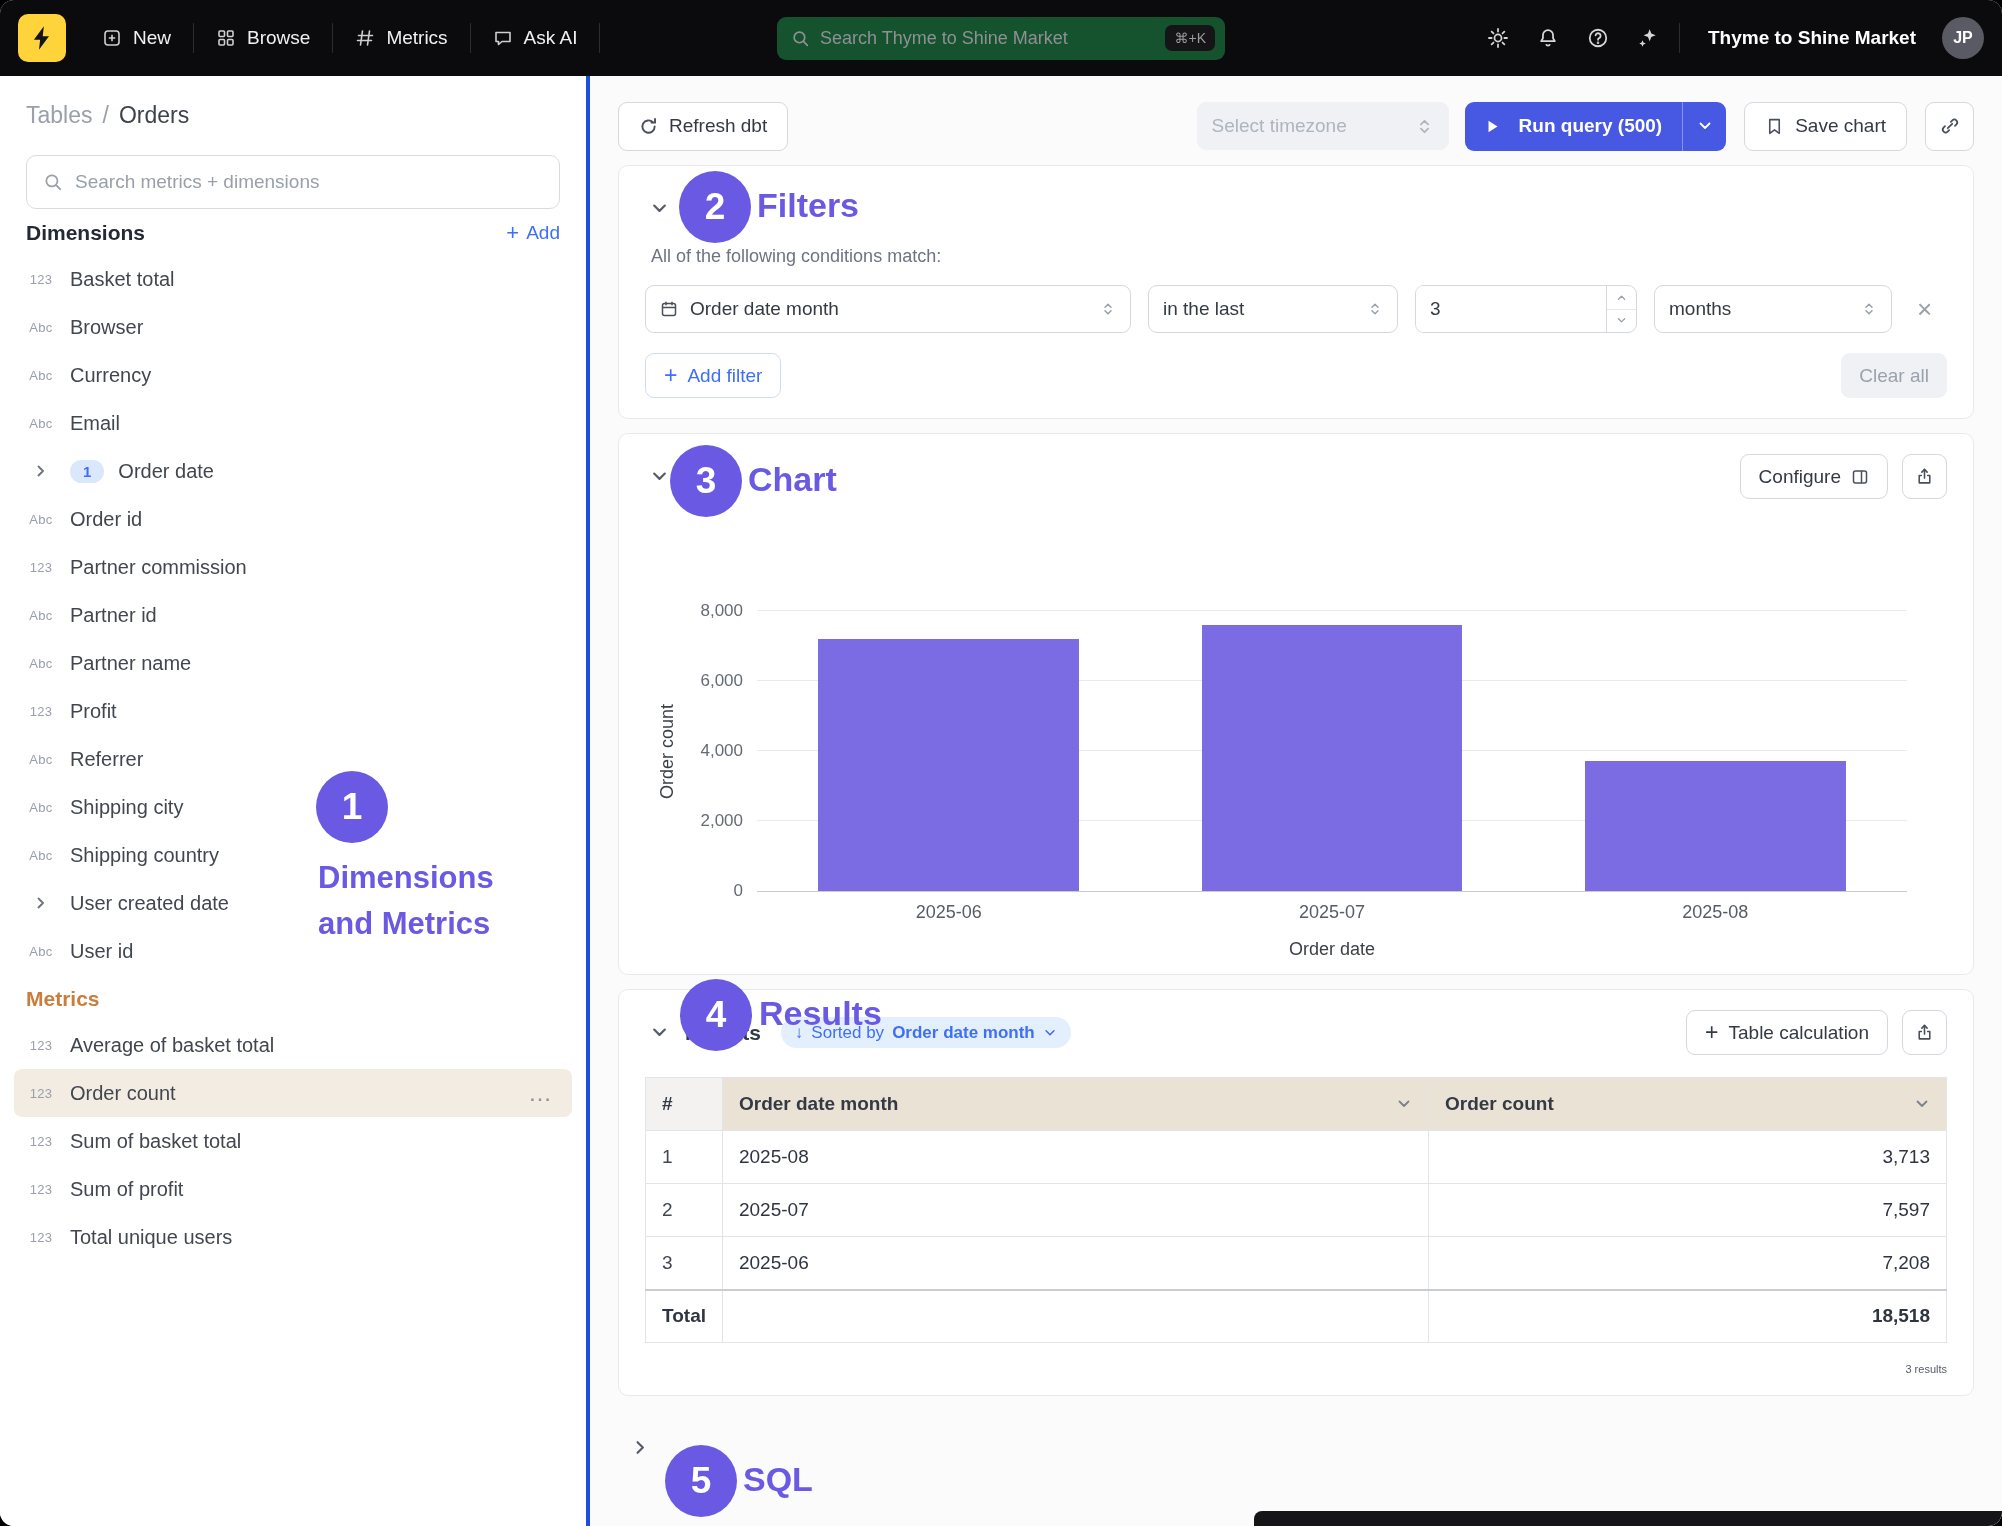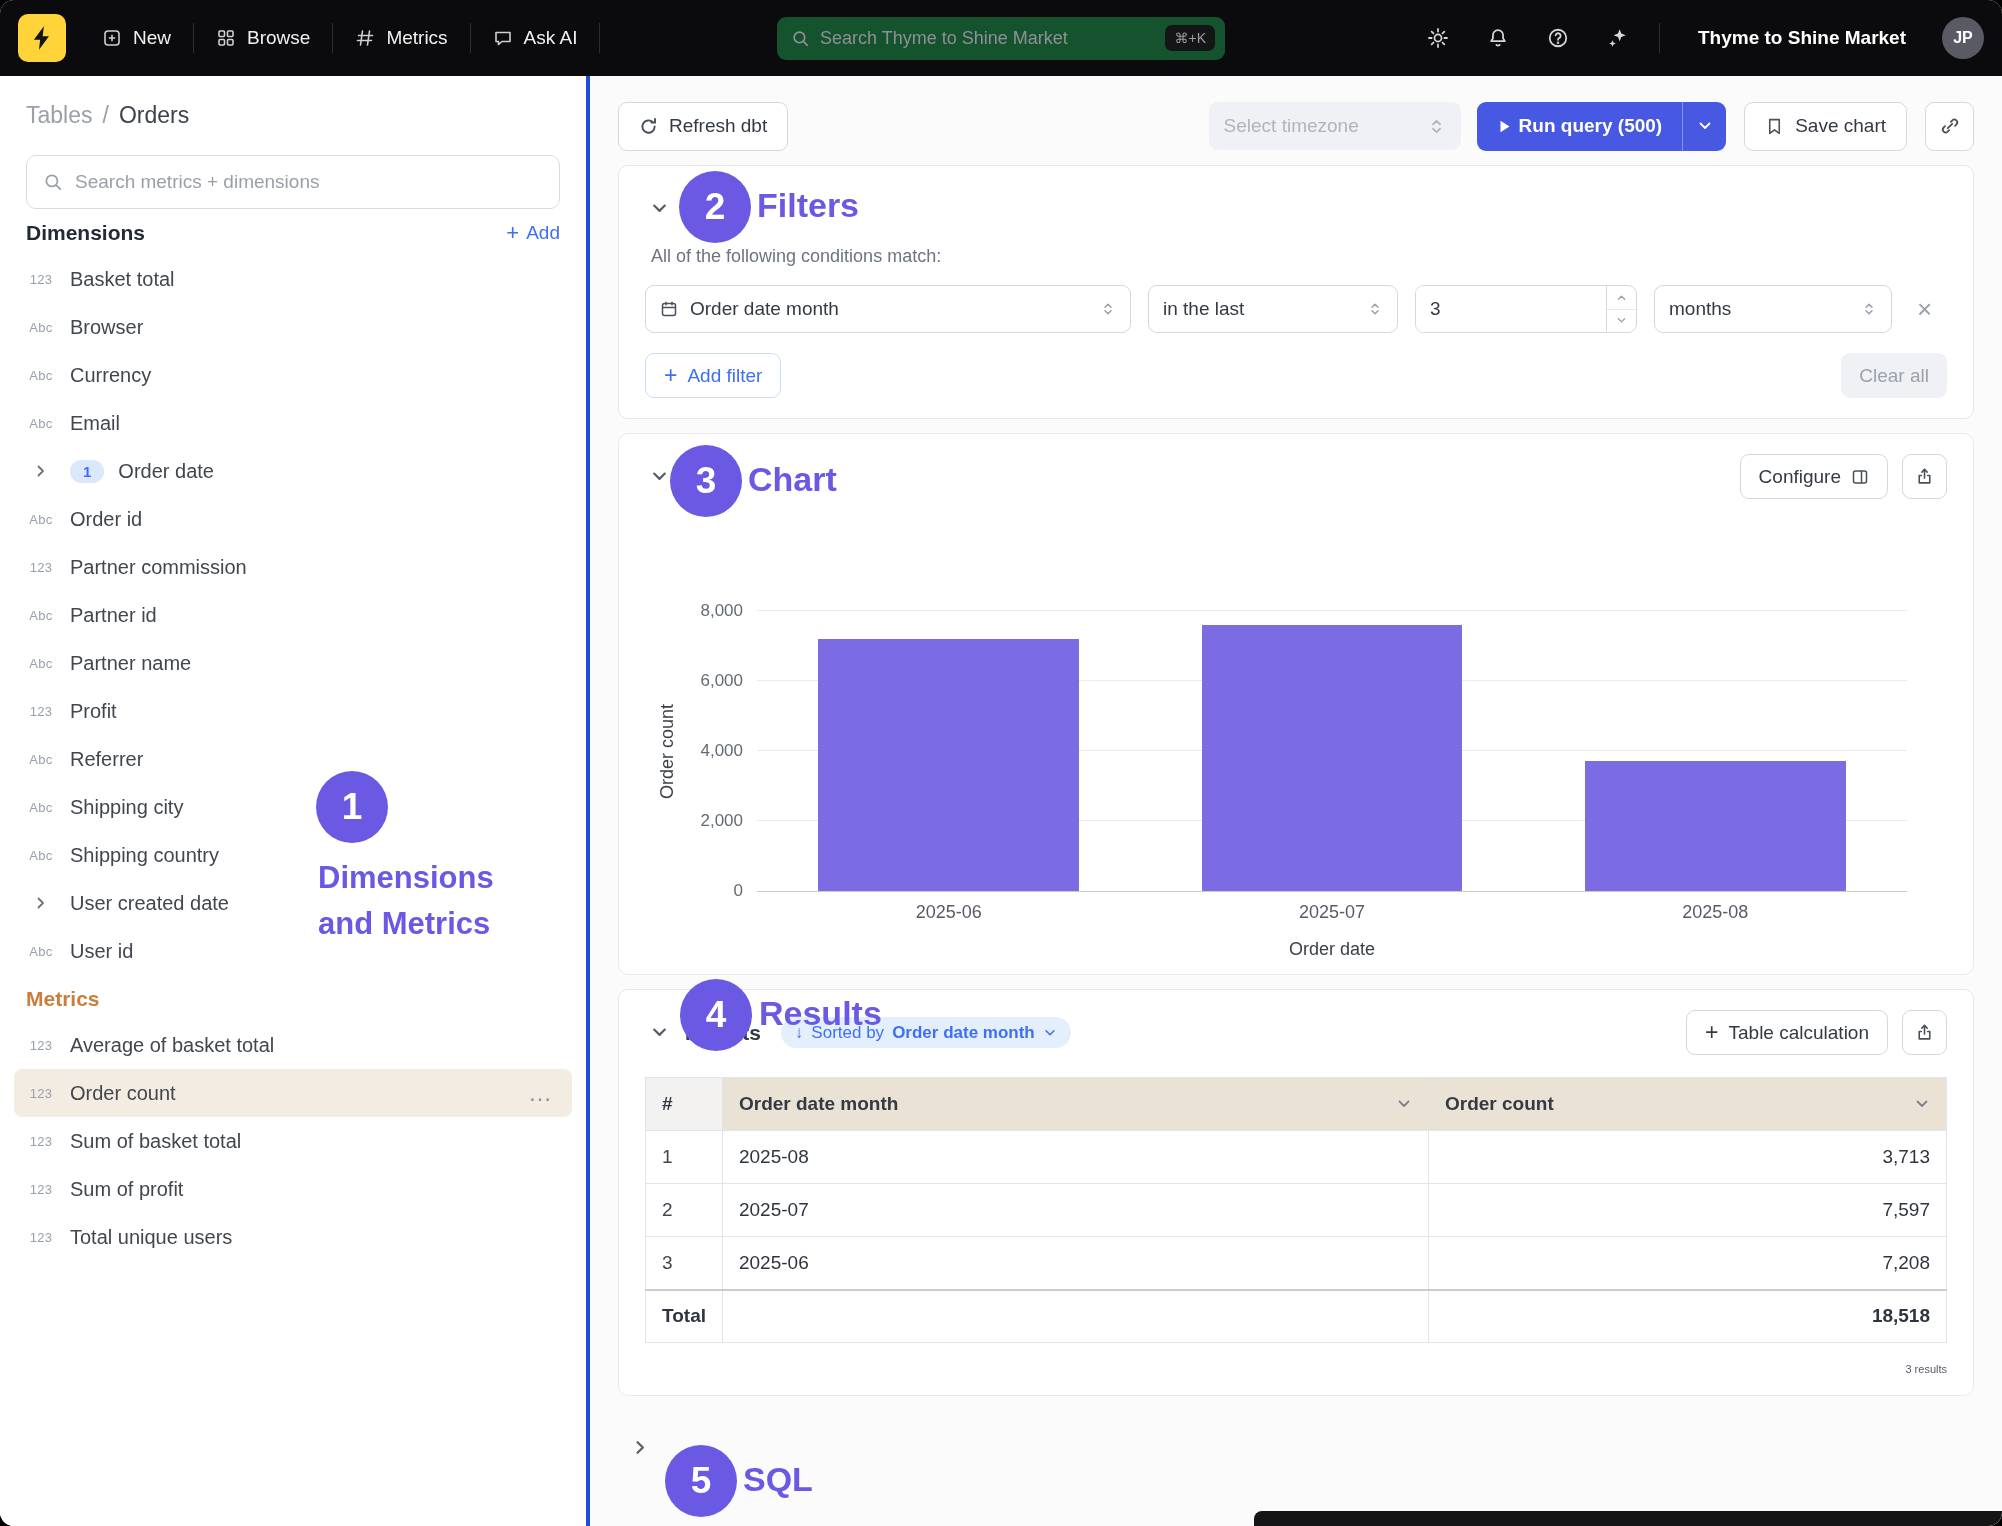--- a/index.html
+++ b/index.html
@@ -12,21 +12,21 @@
   .topbar{position:absolute;top:0;left:0;right:0;height:76px;background:#0b0b0d;display:flex;align-items:center;padding:0 18px;color:#ededed;z-index:20}
   .logo{width:48px;height:48px;border-radius:10px;background:#ffd43b;display:flex;align-items:center;justify-content:center;margin-right:16px;flex:none;cursor:pointer}
   .nav-item{display:flex;align-items:center;gap:11px;height:44px;padding:0 20px;font-size:19px;color:#f1f1f1;cursor:pointer;border-radius:8px;white-space:nowrap}
   .nav-item svg{width:20px;height:20px;color:#cfcfcf}
   .nav-sep{width:1px;height:30px;background:#2d2d30;margin:0 2px}
   .top-search{position:absolute;left:50%;transform:translateX(-50%);width:448px;height:43px;background:#14532d;border-radius:9px;display:flex;align-items:center;gap:10px;padding:0 10px 0 14px}
   .top-search svg{width:19px;height:19px;color:#8f9096;flex:none}
   .top-search input{flex:1;background:transparent;border:0;outline:0;color:#e5e5e5;font-size:18px;font-family:inherit}
   .top-search input::placeholder{color:#8f9096}
   .kbd{background:#151517;border-radius:7px;color:#9a9ba1;font-size:14px;padding:5px 9px;white-space:nowrap}
-  .top-right{margin-left:auto;display:flex;align-items:center;gap:18px}
+  .top-right{margin-left:auto;display:flex;align-items:center;gap:8px}
   .icon-btn-dark{width:42px;height:42px;display:flex;align-items:center;justify-content:center;color:#d6d6da;cursor:pointer;border-radius:8px}
   .icon-btn-dark svg{width:22px;height:22px}
   .org-name{font-size:19px;font-weight:bold;color:#fff;padding:0 18px;white-space:nowrap;cursor:pointer}
   .avatar{width:42px;height:42px;border-radius:50%;background:#595a63;color:#fff;font-size:16px;font-weight:bold;display:flex;align-items:center;justify-content:center;cursor:pointer}
 
   
   .sidebar{position:absolute;top:76px;left:0;width:590px;bottom:0;background:#fff;border-right:4px solid #1d4ed8;padding-top:26px;overflow:hidden;z-index:5}
   .breadcrumb{padding:0 26px;font-size:23px;color:#9aa0a9;display:flex;gap:10px;align-items:center}
   .breadcrumb .crumb{cursor:pointer}
   .breadcrumb .current{color:#3d434c}
@@ -49,21 +49,21 @@
 
   
   .main{position:absolute;top:76px;left:590px;right:0;bottom:0;background:#fbfbfc;padding:25px 28px 0;overflow:hidden}
   .mtoolbar{display:flex;align-items:center;height:50px}
   .btn{display:inline-flex;align-items:center;gap:11px;height:49px;padding:0 20px;border:1px solid #d4d8df;border-radius:9px;background:#fff;font-size:19px;color:#343a44;cursor:pointer;white-space:nowrap}
   .btn svg{width:19px;height:19px;color:#4a505a}
   .btn.subtle{background:#eff1f4;border-color:#eff1f4;color:#aeb5c0}
   .btn.subtle svg{color:#aeb5c0}
   .tz{margin-left:auto;width:252px;justify-content:space-between}
   .run-split{display:flex;margin-left:16px;border-radius:9px;overflow:hidden;cursor:pointer}
-  .run-main{display:flex;align-items:center;gap:7px;background:var(--primary,#4758e3);color:#fff;font-size:19px;font-weight:bold;height:49px;padding:0 20px}
+  .run-main{display:flex;align-items:center;gap:19px;background:var(--primary,#4758e3);color:#fff;font-size:19px;font-weight:bold;height:49px;padding:0 20px}
   .run-main svg{width:15px;height:15px;color:#fff}
   .run-caret{width:44px;background:var(--primary,#4758e3);border-left:1px solid rgba(255,255,255,.35);display:flex;align-items:center;justify-content:center;color:#fff}
   .run-caret svg{width:16px;height:16px}
   .save{margin-left:18px}
   .sq-btn{width:49px;height:49px;margin-left:18px;border:1px solid #d4d8df;border-radius:9px;background:#fff;display:flex;align-items:center;justify-content:center;color:#4a505a;cursor:pointer}
   .sq-btn svg{width:20px;height:20px}
 
   .card{position:relative;background:#fff;border:1px solid #e7e9ee;border-radius:10px;margin-top:14px;padding:20px 26px}
   .card-head{display:flex;align-items:center;min-height:44px}
   .sec-chev{width:28px;height:28px;display:flex;align-items:center;justify-content:center;color:#565c66;cursor:pointer;flex:none}

